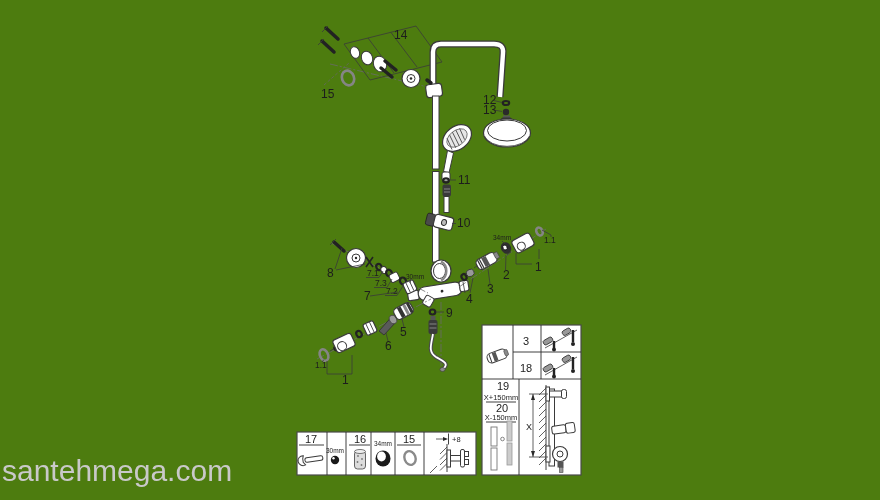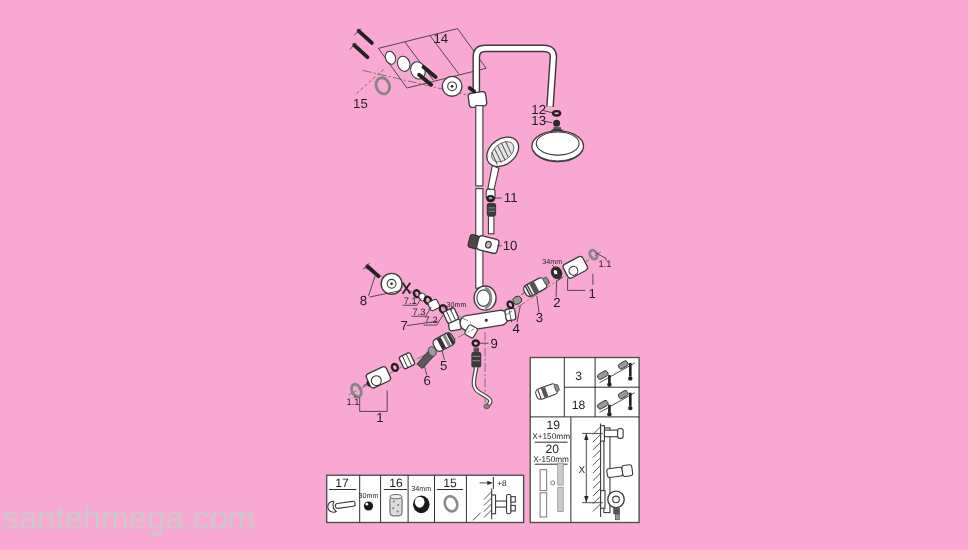--- a/index.html
+++ b/index.html
@@ -1,16 +1,16 @@
 <!DOCTYPE html>
 <html><head>
 <meta charset="utf-8">
 <style>
   html,body{margin:0;padding:0;background:#fff;}
-  #stage{position:relative;width:880px;height:500px;background:#f9a8d4;overflow:hidden;}
+  #stage{position:relative;width:880px;height:500px;background:#4d7c0f;overflow:hidden;}
   svg text{font-family:"Liberation Sans","DejaVu Sans",sans-serif;fill:#1d1d1d;}
   .t12{font-size:12px}.t11{font-size:11px}.t85{font-size:8.5px}
   .t75{font-size:7.5px}.t65{font-size:6.5px}.t9{font-size:9px}
   .mid{text-anchor:middle}
   .wm{font-size:30px;fill:#c9c9c9}
   .thin{stroke:#3a3a3a;fill:none;stroke-width:0.8px}
   .axis{stroke:#6a6a6a;fill:none;stroke-width:0.8px;stroke-dasharray:8 2 2 2}
   .part{fill:#fff;stroke:#3a3a3a;stroke-width:1.2px}
   .part2{fill:#fff;stroke:#3a3a3a;stroke-width:1px}
   .dark{fill:#2a2a2a;stroke:none}

